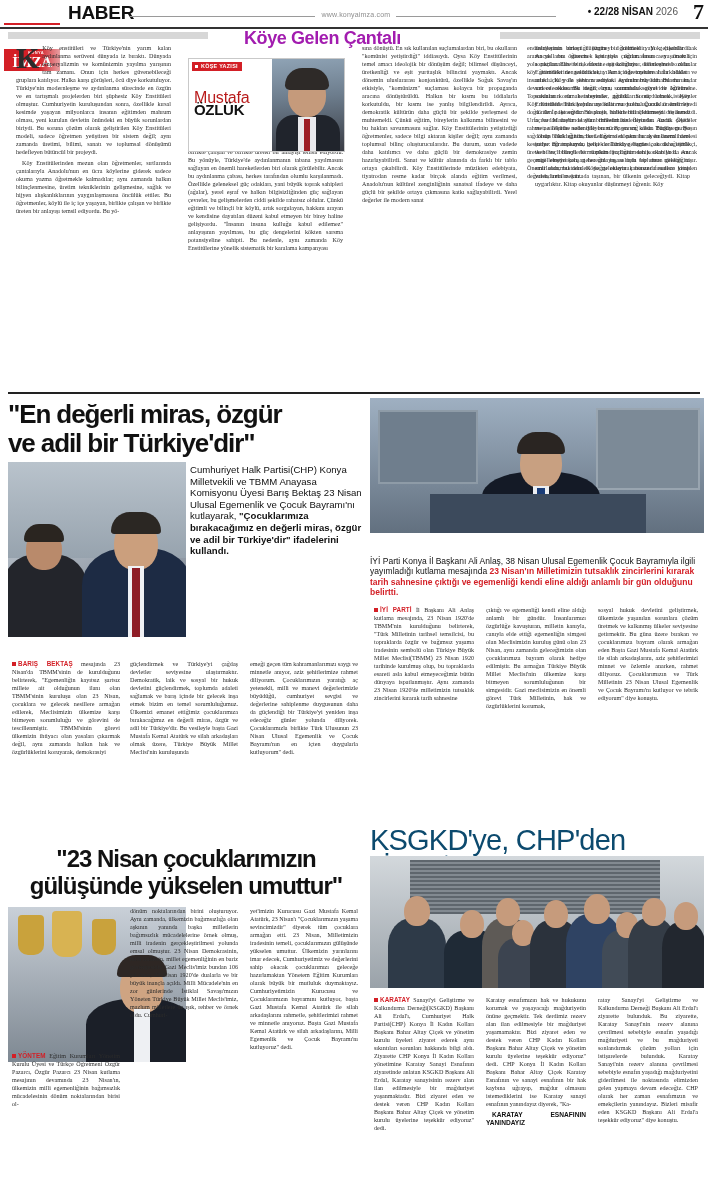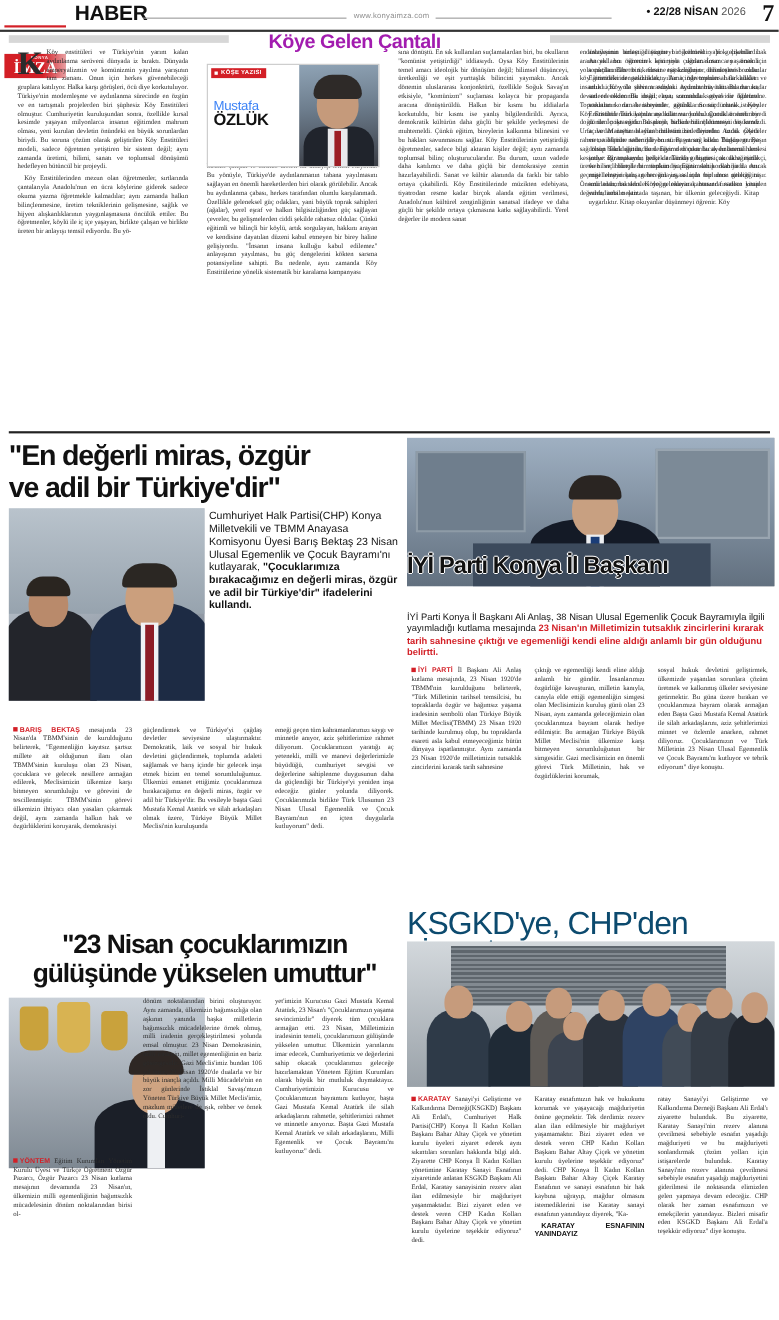--- a/index.html
+++ b/index.html
@@ -45,21 +45,21 @@
   .top-col{position:absolute;top:0;width:155px;height:345px;}
   .c1{left:8px;}.c2{left:180px;}.c3{left:354px;}.c4{left:527px;}
   .dropcap{float:left;font-size:30px;line-height:24px;font-weight:700;
     font-family:"Liberation Serif",serif;padding:2px 3px 0 0;}
   .author-card{position:absolute;left:180px;top:14px;width:155px;height:92px;
     border:1px solid #c9c9c9;background:#fff;overflow:hidden;}
   .author-tag{position:absolute;left:3px;top:3px;height:9px;background:#d31f26;
     color:#fff;font-size:5.4px;font-weight:700;letter-spacing:.3px;
     padding:0 4px 0 9px;line-height:9px;}
   .author-tag:before{content:"";position:absolute;left:3px;top:3px;width:3px;height:3px;background:#fff;}
-  .author-name1{position:absolute;left:5px;top:30px;font-size:12px;color:#3b82f6;
+  .author-name1{position:absolute;left:5px;top:30px;font-size:16px;color:#b91c1c;
     font-weight:400;letter-spacing:-.2px;}
   .author-name2{position:absolute;left:5px;top:42px;font-size:15px;color:#111;
     font-weight:700;letter-spacing:-.3px;}
   .author-photo{position:absolute;right:0;top:0;width:72px;height:92px;
     background:linear-gradient(175deg,#8fa3b5 0%,#6d7d8d 42%,#3a3d45 100%);}
   .ap-face{position:absolute;left:16px;top:14px;width:38px;height:44px;border-radius:50% 50% 46% 46%;
     background:#c59a7b;}
   .ap-hair{position:absolute;left:13px;top:9px;width:44px;height:22px;border-radius:22px 22px 6px 6px;
     background:#2e2a28;}
   .ap-body{position:absolute;left:4px;top:56px;width:64px;height:36px;border-radius:18px 18px 0 0;
@@ -262,21 +262,20 @@
     <div style="position:absolute;left:226px;top:10px;width:100px;height:78px;background:#7c8a97;border:2px solid #99a5b0;"></div>
     <div class="torso" style="left:112px;top:74px;width:118px;height:62px;background:#141a26;"></div>
     <div class="head" style="left:150px;top:40px;width:42px;height:50px;background:#c8a081;"></div>
     <div style="position:absolute;left:147px;top:34px;width:48px;height:22px;border-radius:24px 24px 4px 4px;background:#2a2522;"></div>
     <div style="position:absolute;left:163px;top:88px;width:16px;height:48px;background:#eceef1;"></div>
     <div style="position:absolute;left:167px;top:90px;width:8px;height:46px;background:#1a3d78;"></div>
     <div style="position:absolute;left:60px;top:96px;width:216px;height:40px;background:#3c4a5c;"></div>
   </div>
 
   <div class="hl">
-    <div>İYİ Parti Konya İl Başkanı</div>
   </div>
 
   <div class="lede">
     <span>İYİ Parti Konya İl Başkanı Ali Anlaş, 38 Nisan Ulusal Egemenlik Çocuk Bayramıyla ilgili yayımladığı kutlama mesajında </span><span class="red">23 Nisan'ın Milletimizin tutsaklık zincirlerini kırarak tarih sahnesine çıktığı ve egemenliği kendi eline aldığı anlamlı bir gün olduğunu belirtti.</span>
   </div>
 
   <div class="body">
     <div class="bcol b1">
       <div class="col-text">
         <p class="noind"><span class="bsq"></span><span class="byline">İYİ PARTİ</span>

